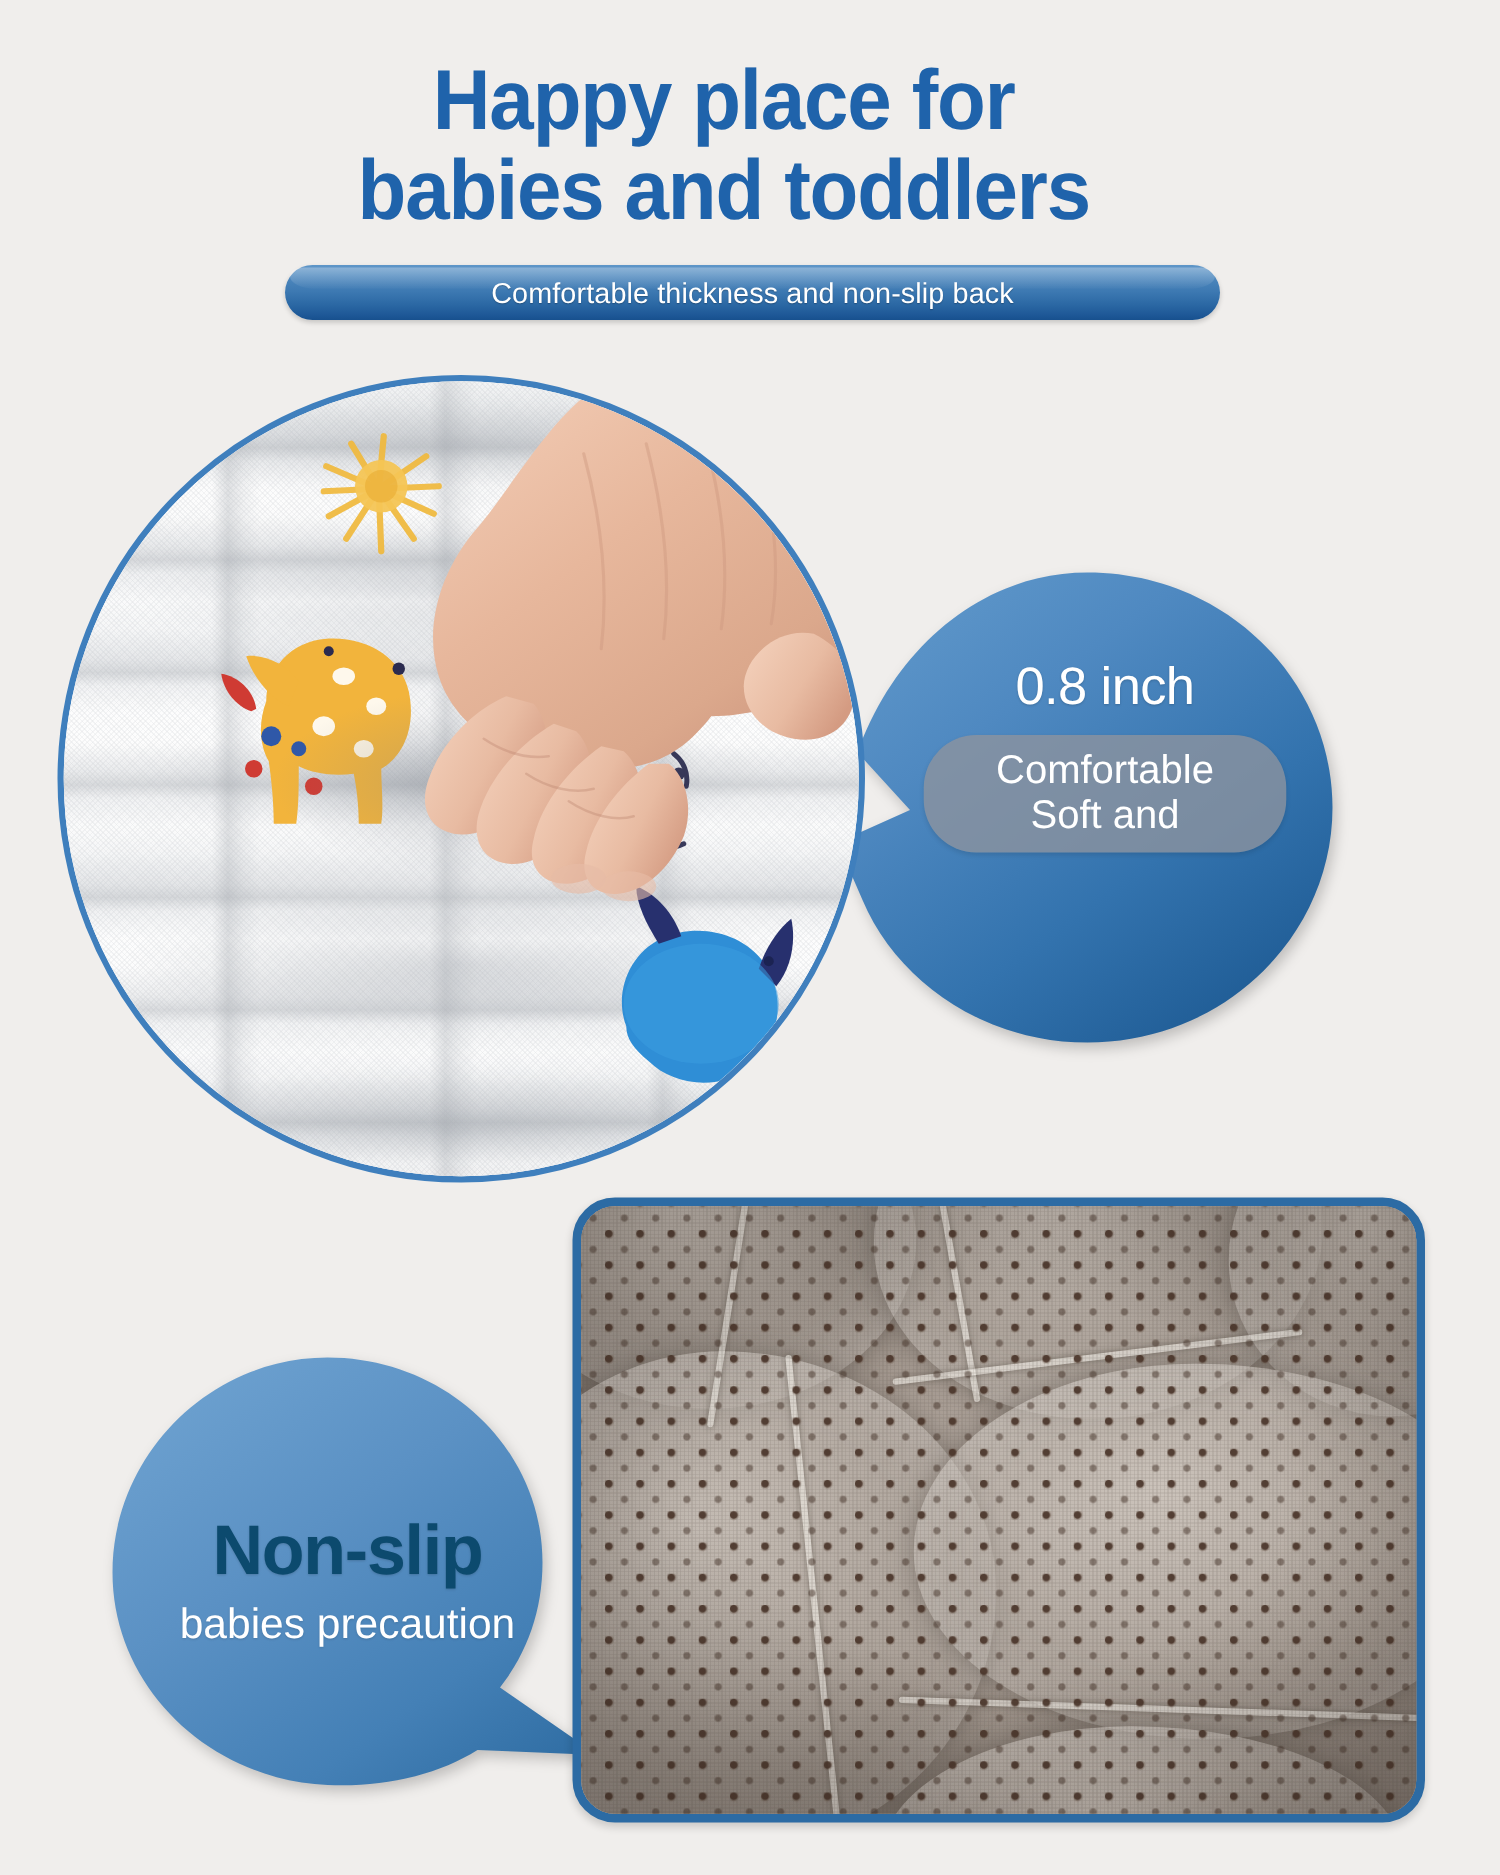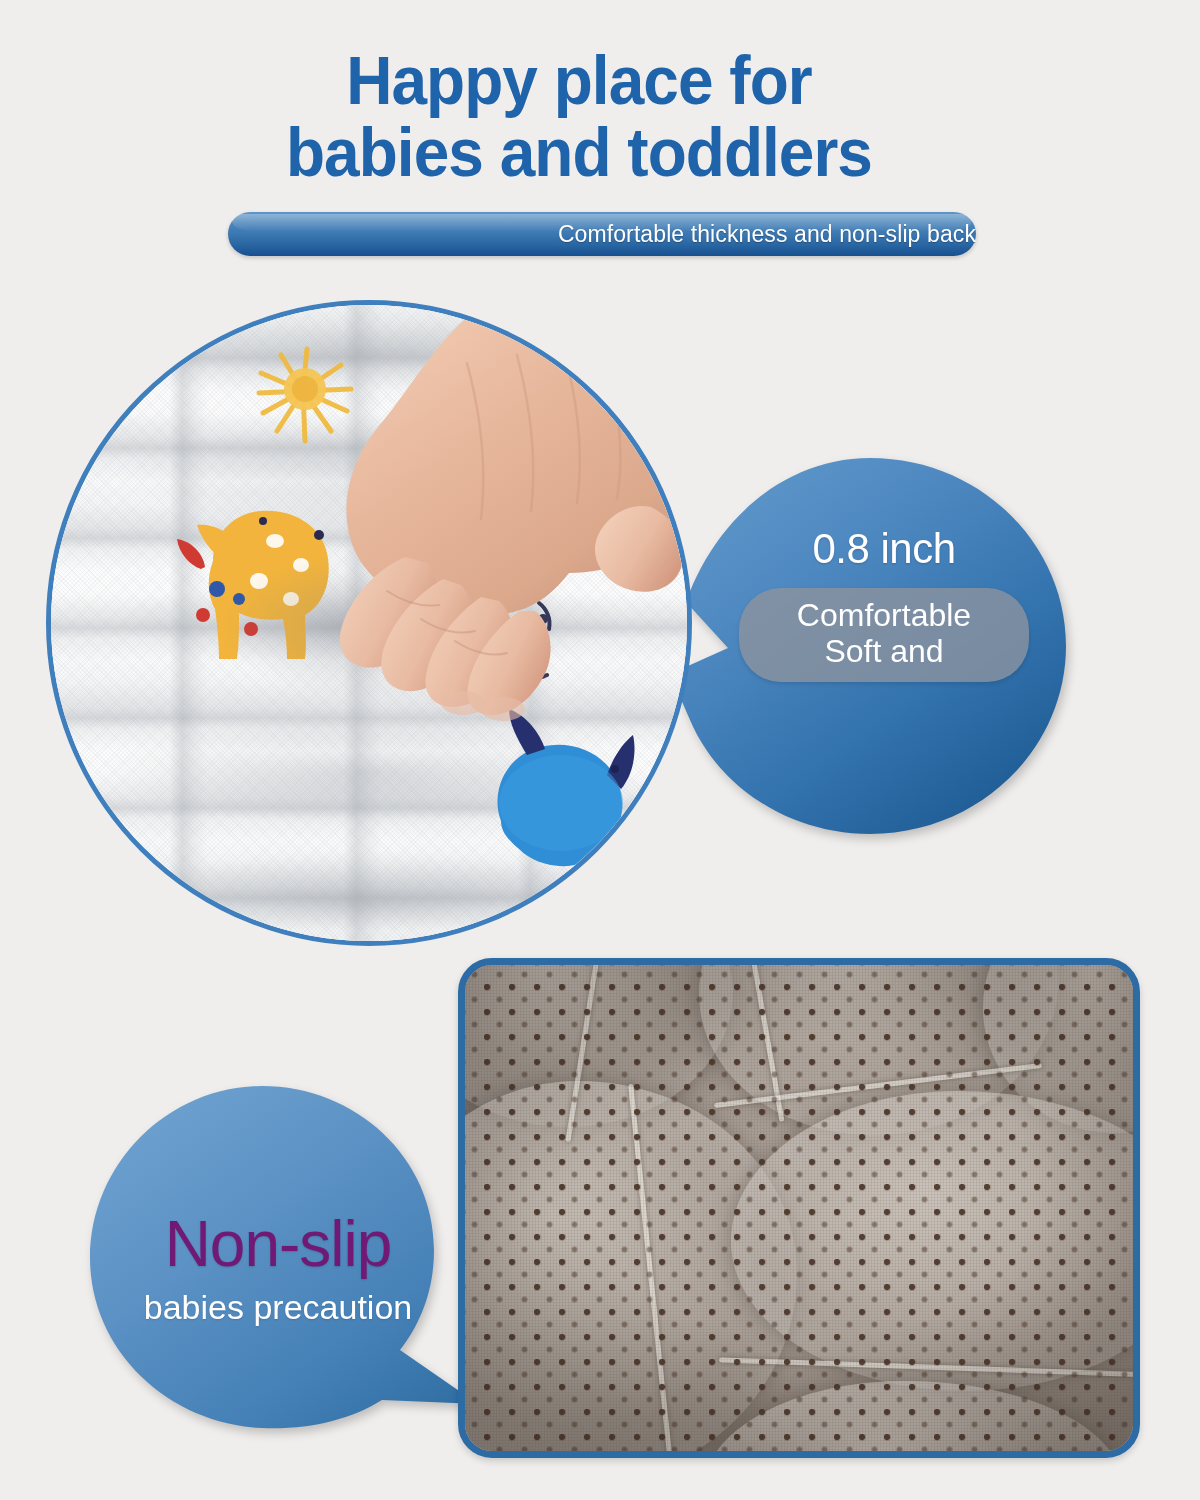--- a/index.html
+++ b/index.html
@@ -48,21 +48,21 @@
       linear-gradient(to bottom,
         #5f96c8 0%,
         #4d87bd 22%,
         #3d79b2 48%,
         #2b68a4 72%,
         #1d5796 92%,
         #17508e 100%);
     box-shadow: 0 2px 4px rgba(0,0,0,0.18);
     display: flex;
     align-items: center;
-    justify-content: flex-end;
+    justify-content: center;
   }
 
   .subtitle-pill::after {
     content: "";
     position: absolute;
     left: 4px;
     right: 4px;
     top: 2px;
     height: 17px;
     border-radius: 20px 20px 40px 40px / 14px 14px 20px 20px;
@@ -382,23 +382,23 @@
 
   .callout-nonslip .content {
     position: absolute;
     left: 22px;
     top: 130px;
     width: 344px;
     text-align: center;
   }
 
   .nonslip-title {
-    color: #701a75;
-    font-size: 64px;
-    font-weight: normal;
+    color: #0c4a6e;
+    font-size: 56px;
+    font-weight: bold;
     line-height: 1.0;
     letter-spacing: -1px;
     text-shadow: 0 1px 2px rgba(0,0,0,0.16);
   }
 
   .nonslip-sub {
     margin-top: 14px;
     color: #ffffff;
     font-size: 34px;
     line-height: 1.05;

